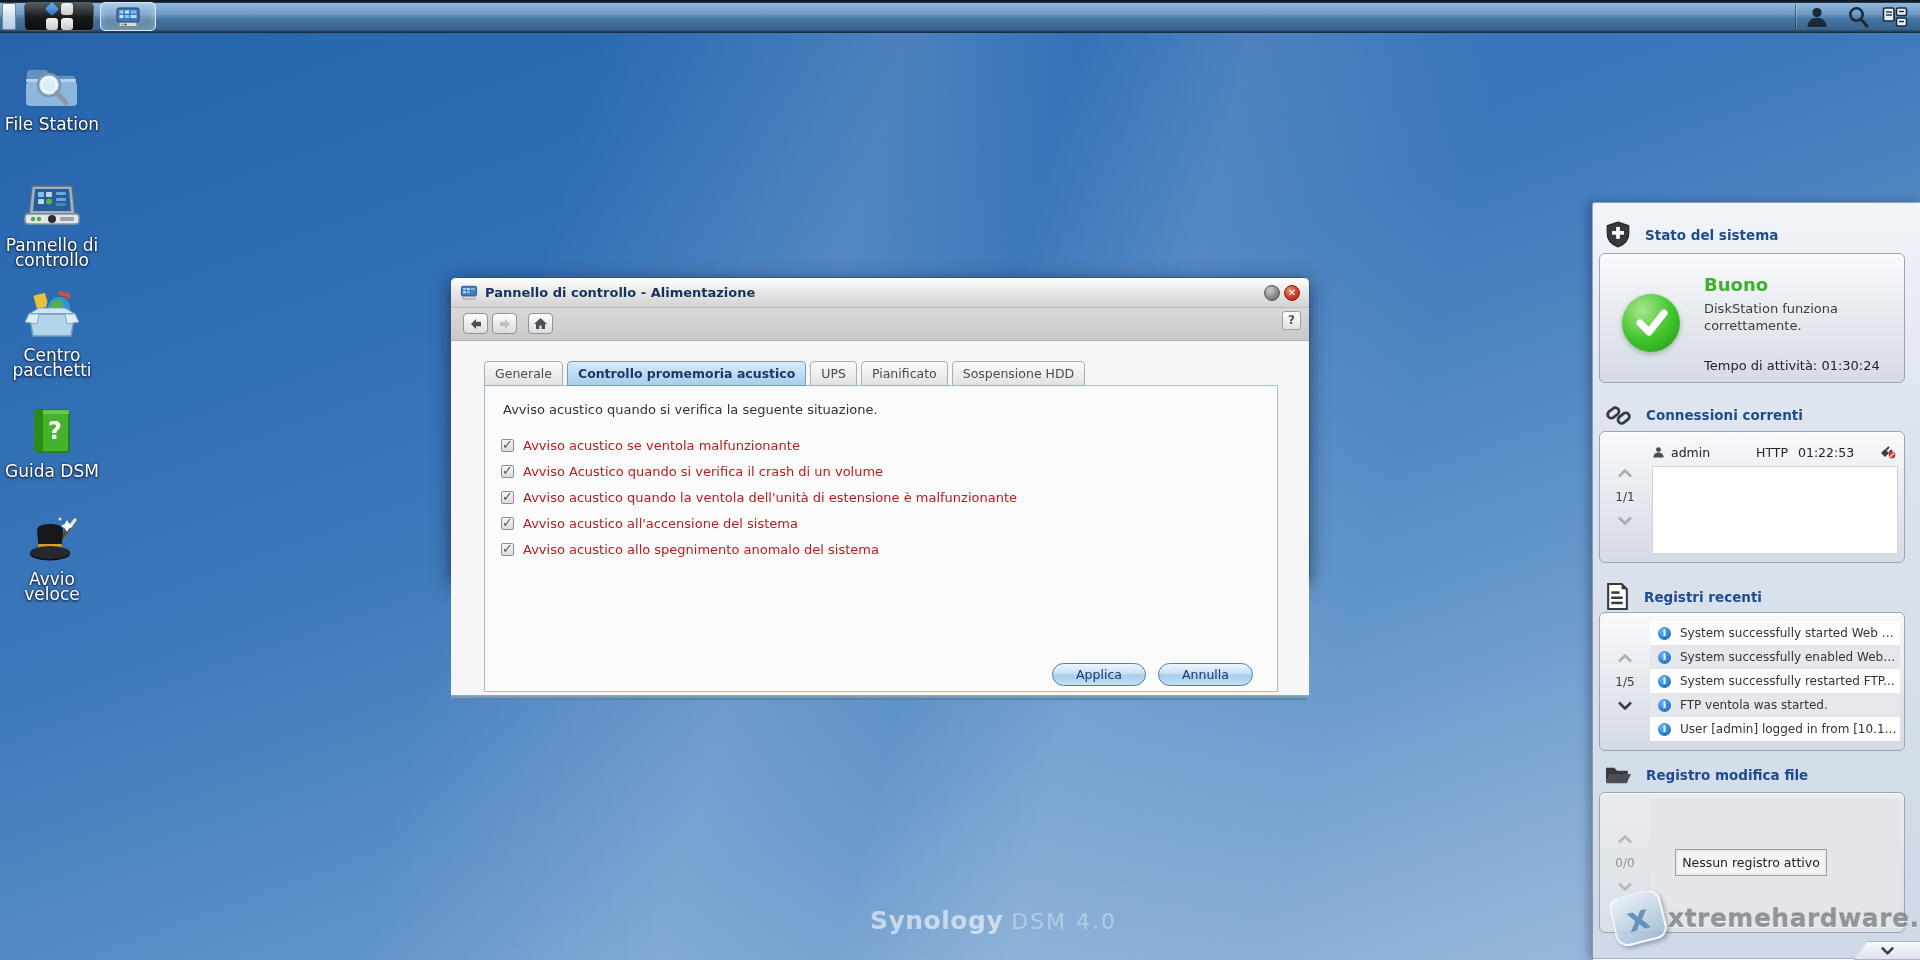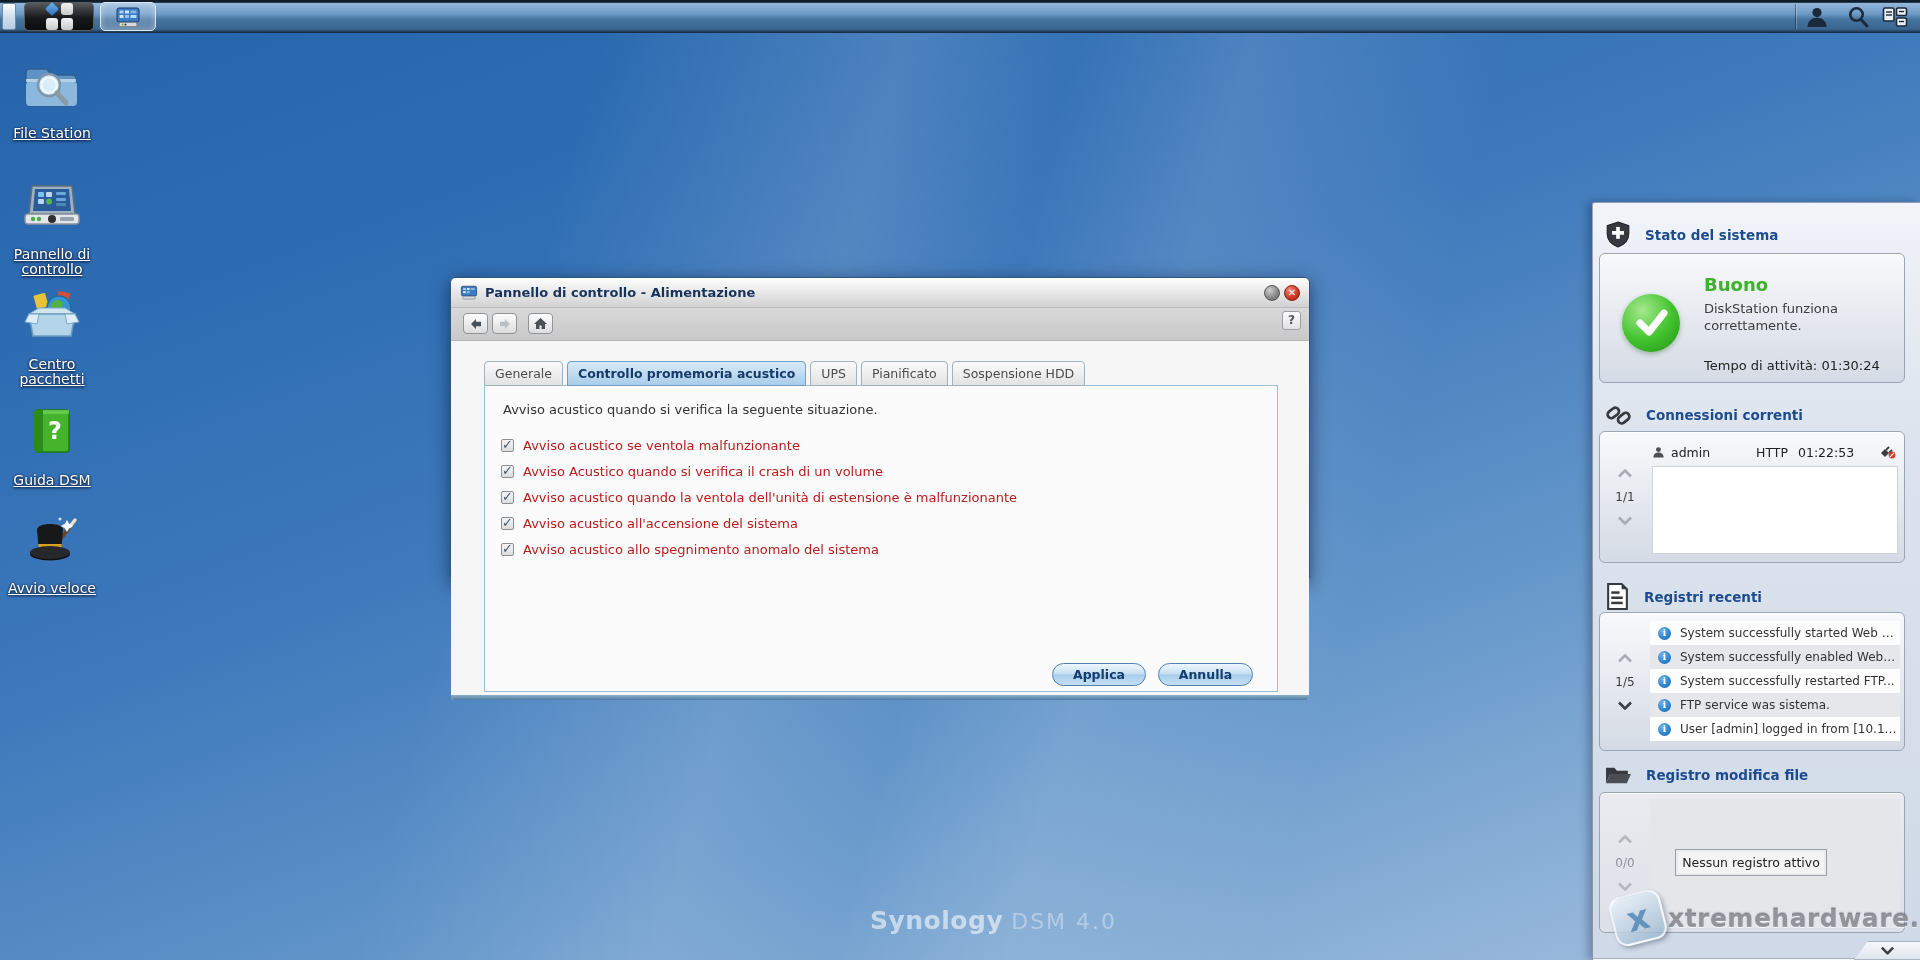--- a/index.html
+++ b/index.html
@@ -22,21 +22,21 @@
   #launcher .sq span { background:linear-gradient(180deg,#f2f2f2,#c9c9c9); border-radius:3px; }
   #launcher .sq span.diamond { background:linear-gradient(135deg,#6db2ef,#2a72c0); transform:rotate(45deg) scale(.82); border-radius:2px; }
   #task-active { left:100px; width:56px; background:rgba(235,245,255,.22); border:1px solid #d9e8f5;
     box-shadow:inset 0 0 6px rgba(255,255,255,.35); display:flex; align-items:center; justify-content:center; }
   .tb-right { position:absolute; top:0; height:33px; display:flex; align-items:center; justify-content:center; width:34px; cursor:pointer; }
   #tb-user { left:1800px; } #tb-search { left:1841px; } #tb-pilot { left:1878px; }
   #tb-divider { position:absolute; left:1795px; top:4px; width:1px; height:25px; background:rgba(10,25,40,.45); box-shadow:1px 0 0 rgba(255,255,255,.25); }
   
   .dicon { position:absolute; left:4px; width:96px; text-align:center; cursor:pointer; }
   .dicon .ig { display:block; margin:0 auto; }
-  .dicon .lbl { margin-top:13px; color:#fff; font-size:14px; line-height:15px; text-shadow:0 1px 3px rgba(0,0,20,.85), 0 0 2px rgba(0,0,20,.6);text-decoration:underline; }
+  .dicon .lbl { margin-top:4px; color:#fff; font-size:17px; line-height:15px; text-shadow:0 1px 3px rgba(0,0,20,.85), 0 0 2px rgba(0,0,20,.6); }
   
   #win { position:absolute; left:450px; top:277px; width:860px; height:304px;
     border:1px solid #2e5680; border-radius:6px 6px 4px 4px;
     background:#f7f7f7; box-shadow:0 4px 18px rgba(0,0,25,.5);
   }
   #win-title { position:relative; height:30px; border-radius:5px 5px 0 0;
     background:linear-gradient(180deg,#ffffff,#e9e9e9 45%,#d2d2d2); border-bottom:1px solid #bcbcbc;
     display:flex; align-items:center; padding-left:9px; }
   #win-title .t { font-size:13px; font-weight:bold; color:#16325c; margin-left:7px; }
   .win-circle { position:absolute; top:7px; width:16px; height:16px; border-radius:50%; cursor:pointer; }
@@ -61,21 +61,21 @@
   #intro { position:absolute; left:18px; top:16px; font-size:13px; color:#333; }
   #cb-list { position:absolute; left:16px; top:46px; }
   .cb-row { display:flex; align-items:center; height:26px; cursor:pointer; }
   .cb { width:13px; height:13px; border:1px solid #8a8f94; border-radius:2px; margin-right:9px;
     background:linear-gradient(180deg,#f6f6f6,#dcdcdc); position:relative; }
   .cb::after { content:"✓"; position:absolute; left:0; top:-3px; font-size:13px; font-weight:bold; color:#45586e; }
   .cb-row .txt { font-size:13px; color:#b91c1c; }
   .pill { position:absolute; top:277px; height:23px; border:1px solid #4f80b0; border-radius:12px;
     background:linear-gradient(180deg,#eef6fc 0%,#c9e1f3 45%,#a8cdea 52%,#c6dff2 100%);
     color:#143c6e; font-size:12.5px; text-align:center; line-height:21px; cursor:pointer;
-    box-shadow:0 1px 0 rgba(255,255,255,.8);font-weight:bold; }
+    box-shadow:0 1px 0 rgba(255,255,255,.8); }
   #btn-apply { left:567px; width:94px; }
   #btn-cancel { left:673px; width:95px; }
   
   #widgets { position:absolute; left:1592px; top:202px; width:328px; height:758px;
     background:linear-gradient(180deg,#f1f4f9 0%,#dde4ee 30%,#cfd9e7 100%);
     border-left:1px solid rgba(30,50,80,.4); border-top:1px solid rgba(30,50,80,.35);
     border-radius:3px 0 0 0; box-shadow:-4px 0 10px rgba(0,0,30,.28); }
   .w-head { position:absolute; left:12px; display:flex; align-items:center; gap:14px; }
   .w-head .wt { font-size:13.5px; font-weight:bold; color:#1d4c8e; }
   .w-box { position:absolute; left:6px; width:306px; border:1px solid #99a5b4; border-radius:6px;
@@ -424,21 +424,21 @@
             <span class="lt">System successfully enabled WebD...</span>
           </div>
 
           <div class="log-row">
             <span class="info-ic">i</span>
             <span class="lt">System successfully restarted FTP...</span>
           </div>
 
           <div class="log-row alt">
             <span class="info-ic">i</span>
-            <span class="lt">FTP service was sistema.</span>
+            <span class="lt">FTP ventola was started.</span>
           </div>
 
           <div class="log-row">
             <span class="info-ic">i</span>
             <span class="lt">User [admin] logged in from [10.16...</span>
           </div>
         </div>
     </div>
 
     <div id="file-head" class="w-head">

